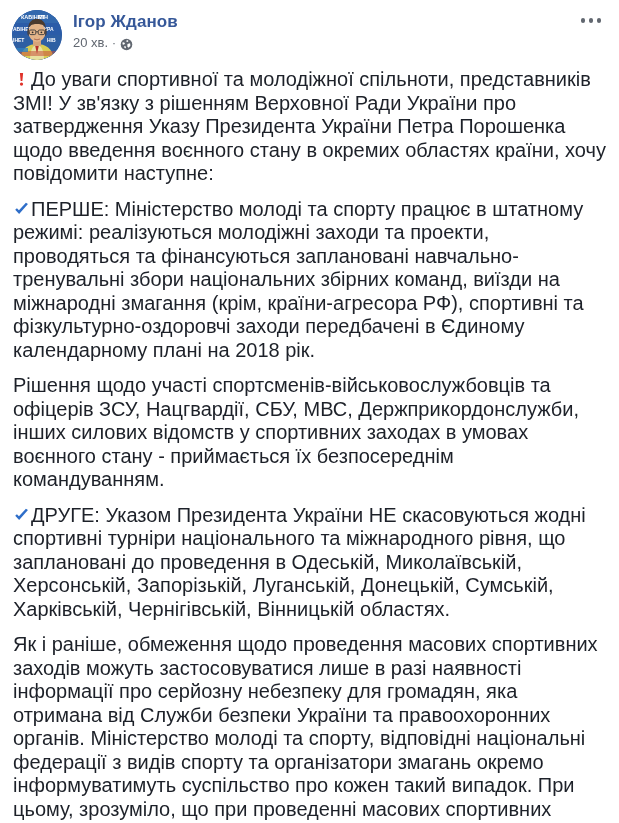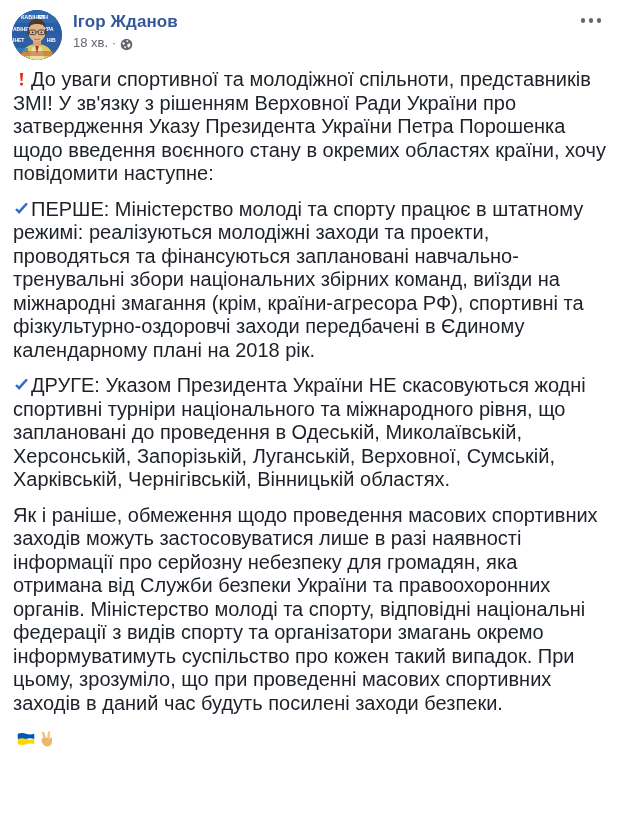--- a/index.html
+++ b/index.html
@@ -190,21 +190,21 @@
 
           <rect x="0" y="41" width="50" height="5" fill="#c6513c" opacity="0.55"></rect>
           <rect x="0" y="38" width="16" height="4" fill="#2f7fbf" opacity="0.8"></rect>
         </g>
       </svg>
     </div>
 
     <div class="header-text">
       <div class="author-name">Ігор Жданов</div>
       <div class="meta-row">
-        <span class="timestamp">18 хв.</span>
+        <span class="timestamp">20 хв.</span>
         <span class="meta-dot">·</span>
         <span class="globe-icon">
           <svg width="13" height="13" viewBox="0 0 16 16">
             <circle cx="8" cy="8" r="7.1" fill="#616770"></circle>
             <path d="M3.2 5.2 L5.2 5.6 L6.2 7.2 L4.6 8.4 L3.0 7.6 Z" fill="#ffffff"></path>
             <path d="M8.6 2.2 L10.4 3.6 L9.4 5.0 L7.6 4.2 Z" fill="#ffffff"></path>
             <path d="M9.2 7.4 L12.4 6.6 L12.8 9.4 L10.6 12.0 L9.0 10.4 Z" fill="#ffffff"></path>
             <path d="M5.0 10.2 L7.0 10.0 L7.4 12.6 L5.6 12.4 Z" fill="#ffffff"></path>
           </svg>
         </span>
@@ -230,27 +230,30 @@
     </p>
 
     <p class="para">
       <span class="emoji">
         <svg width="17" height="17" viewBox="0 0 20 20">
           <path d="M2.6 10.4 L7.2 15.4 L17.6 3.6 L15.2 2.0 L7.0 11.0 L4.6 8.4 Z" fill="#2e6ec9"></path>
         </svg>
       </span><span>ПЕРШЕ: Міністерство молоді та спорту працює в штатному режимі: реалізуються молодіжні заходи та проекти, проводяться та фінансуються заплановані навчально-тренувальні збори національних збірних команд, виїзди на міжнародні змагання (крім, країни-агресора РФ), спортивні та фізкультурно-оздоровчі заходи передбачені в Єдиному календарному плані на 2018 рік.</span>
     </p>
 
+    <p class="para">
+      <span>Рішення щодо участі спортсменів-військовослужбовців та офіцерів ЗСУ, Нацгвардії, СБУ, МВС, Держприкордонслужби, інших силових відомств у спортивних заходах в умовах воєнного стану - приймається їх безпосереднім командуванням.</span>
+    </p>
 
     <p class="para">
       <span class="emoji">
         <svg width="17" height="17" viewBox="0 0 20 20">
           <path d="M2.6 10.4 L7.2 15.4 L17.6 3.6 L15.2 2.0 L7.0 11.0 L4.6 8.4 Z" fill="#2e6ec9"></path>
         </svg>
-      </span><span>ДРУГЕ: Указом Президента України НЕ скасовуються жодні спортивні турніри національного та міжнародного рівня, що заплановані до проведення в Одеській, Миколаївській, Херсонській, Запорізькій, Луганській, Верховної, Сумській, Харківській, Чернігівській, Вінницькій областях.</span>
+      </span><span>ДРУГЕ: Указом Президента України НЕ скасовуються жодні спортивні турніри національного та міжнародного рівня, що заплановані до проведення в Одеській, Миколаївській, Херсонській, Запорізькій, Луганській, Донецькій, Сумській, Харківській, Чернігівській, Вінницькій областях.</span>
     </p>
 
     <p class="para">
       <span>Як і раніше, обмеження щодо проведення масових спортивних заходів можуть застосовуватися лише в разі наявності інформації про серйозну небезпеку для громадян, яка отримана від Служби безпеки України та правоохоронних органів. Міністерство молоді та спорту, відповідні національні федерації з видів спорту та організатори змагань окремо інформуватимуть суспільство про кожен такий випадок. При цьому, зрозуміло, що при проведенні масових спортивних заходів в даний час будуть посилені заходи безпеки.</span>
     </p>
 
     <p class="para">
       <span class="emoji flag">
         <svg width="18" height="14" viewBox="0 0 24 18">
           <path d="M1 2 Q7 0 12 2 T23 2 L23 9 Q17 7 12 9 T1 9 Z" fill="#0057b7"></path>

